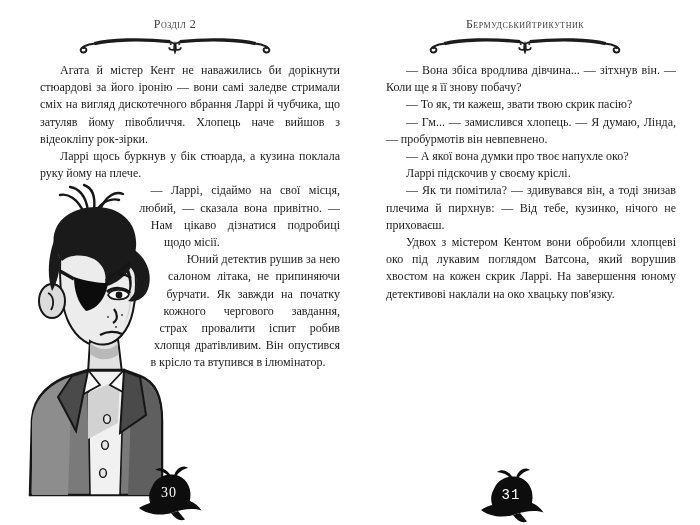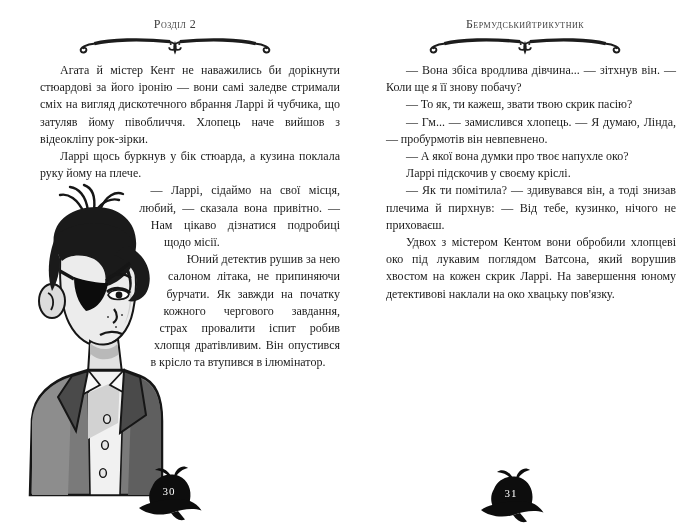--- a/index.html
+++ b/index.html
@@ -33,25 +33,25 @@
     float:left; width:140px; height:312px; margin:1px 4px 0 -16px;
     shape-outside: polygon(0 0, 55% 0, 70% 5%, 80% 13%, 97% 22%, 100% 30%,
                            95% 42%, 87% 52%, 85% 62%, 93% 72%, 100% 82%, 100% 100%, 0 100%);
   }
   .illustration svg { display:block; width:140px; height:312px; overflow:visible; }
 
   .page-number-marker {
     position:absolute; width:64px; height:58px; z-index:5;
   }
   .page-left  .page-number-marker { left:138px; top:463px; }
-  .page-right .page-number-marker { left:130px; top:465px; }
+  .page-right .page-number-marker { left:130px; top:465px;font-family:Liberation Mono, monospace; }
   .page-number-marker svg { position:absolute; inset:0; width:100%; height:100%; }
   .page-number {
     position:absolute; left:18px; top:22px; width:26px; text-align:center;
-    color:#ffffff; font-size:11px; letter-spacing:1px;
+    color:#ffffff; font-size:14px; letter-spacing:1px;
   }
 
   .defs-hidden { position:absolute; width:0; height:0; overflow:hidden; }
 </style>
 </head>
 <body>
 
 <svg class="defs-hidden" aria-hidden="true">
   <defs>
     <symbol id="sym-flourish" viewBox="0 0 210 20">

